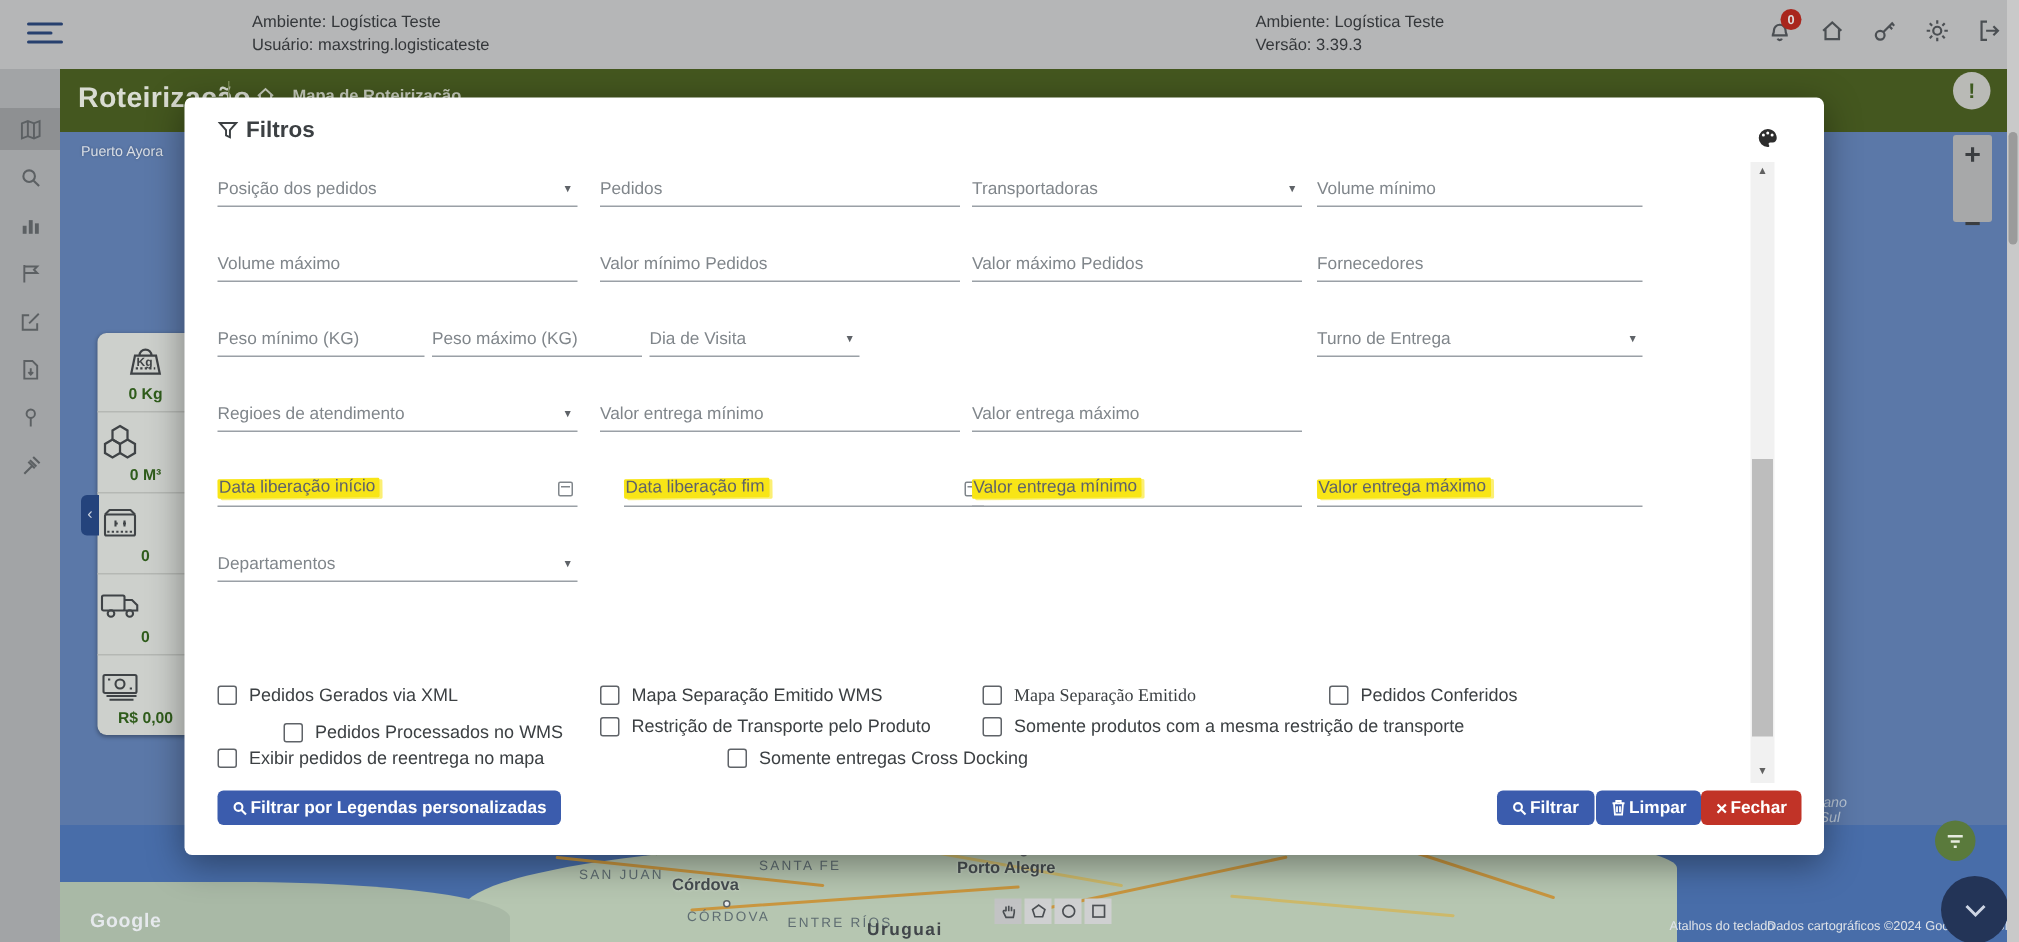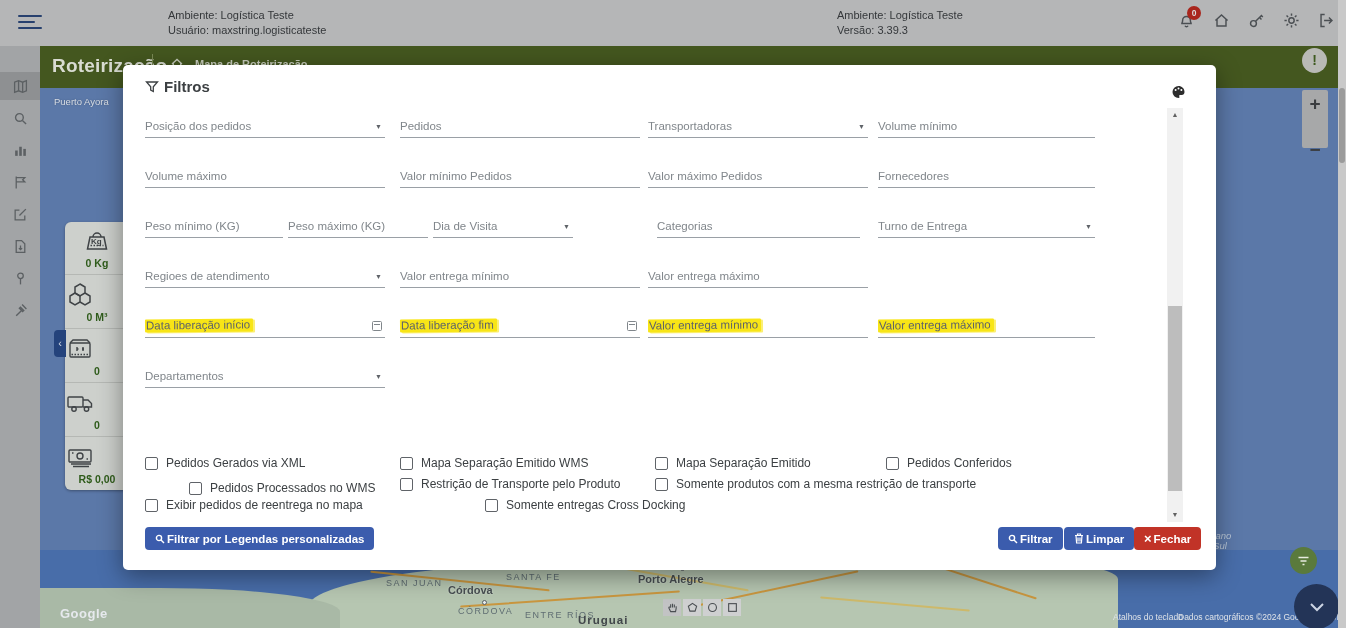--- a/index.html
+++ b/index.html
@@ -407,44 +407,41 @@
     <div class="field" style="left:22px; top:147px; width:138px;">
       <span class="flabel">Peso mínimo (KG)</span>
     </div>
     <div class="field" style="left:165px; top:147px; width:140px;">
       <span class="flabel">Peso máximo (KG)</span>
     </div>
     <div class="field" style="left:310px; top:147px; width:140px;">
       <span class="flabel">Dia de Visita</span>
       <span class="caret">▼</span>
     </div>
-    <div class="field" style="left:534px; top:147px; width:203px;">
-      <span class="flabel">Categorias</span>
-    </div>
     <div class="field" style="left:755px; top:147px; width:217px;">
       <span class="flabel">Turno de Entrega</span>
       <span class="caret">▼</span>
     </div>
 
     <div class="field" style="left:22px; top:197px; width:240px;">
       <span class="flabel">Regioes de atendimento</span>
       <span class="caret">▼</span>
     </div>
     <div class="field" style="left:277px; top:197px; width:240px;">
       <span class="flabel">Valor entrega mínimo</span>
     </div>
     <div class="field" style="left:525px; top:197px; width:220px;">
       <span class="flabel">Valor entrega máximo</span>
     </div>
 
     <div class="field" style="left:22px; top:247px; width:240px;">
       <span class="flabel hl">Data liberação início</span>
       <span class="cal"></span>
     </div>
-    <div class="field" style="left:277px; top:247px; width:240px;">
+    <div class="field" style="left:293px; top:247px; width:240px;">
       <span class="flabel hl">Data liberação fim</span>
       <span class="cal"></span>
     </div>
     <div class="field" style="left:525px; top:247px; width:220px;">
       <span class="flabel hl">Valor entrega mínimo</span>
     </div>
     <div class="field" style="left:755px; top:247px; width:217px;">
       <span class="flabel hl">Valor entrega máximo</span>
     </div>
 
@@ -454,21 +451,21 @@
     </div>
 
     <label class="cb" style="left:22px; top:390px;">
       <span class="box"></span>
       <span class="cbl">Pedidos Gerados via XML</span>
     </label>
     <label class="cb" style="left:277px; top:390px;">
       <span class="box"></span>
       <span class="cbl">Mapa Separação Emitido WMS</span>
     </label>
-    <label class="cb" style="left:532px; top:390px;">
+    <label class="cb" style="left:532px; top:390px;font-family:Liberation Serif, serif;">
       <span class="box"></span>
       <span class="cbl">Mapa Separação Emitido</span>
     </label>
     <label class="cb" style="left:763px; top:390px;">
       <span class="box"></span>
       <span class="cbl">Pedidos Conferidos</span>
     </label>
 
     <label class="cb" style="left:22px; top:415px;padding-left:44px;">
       <span class="box"></span>

